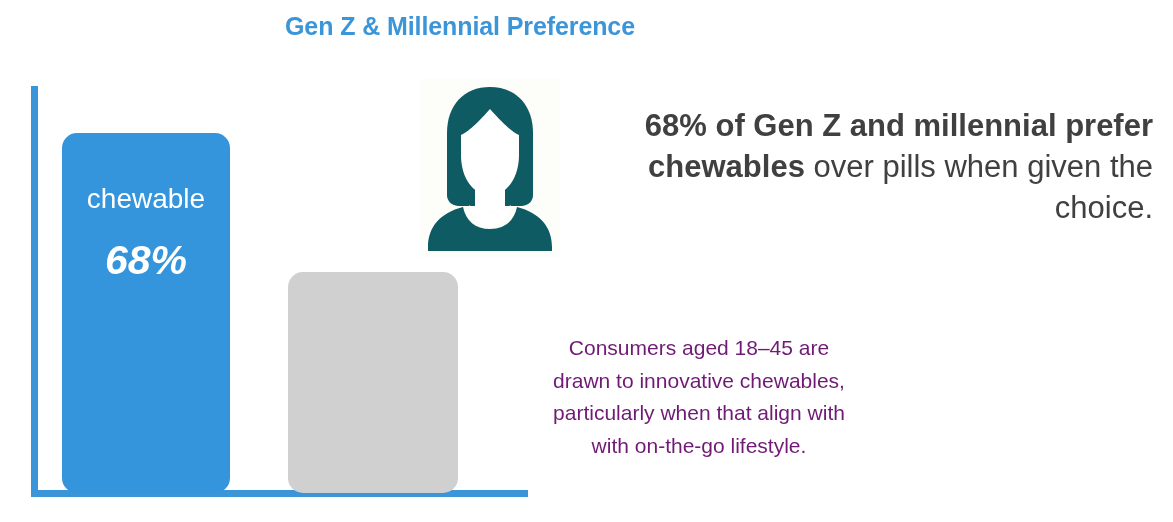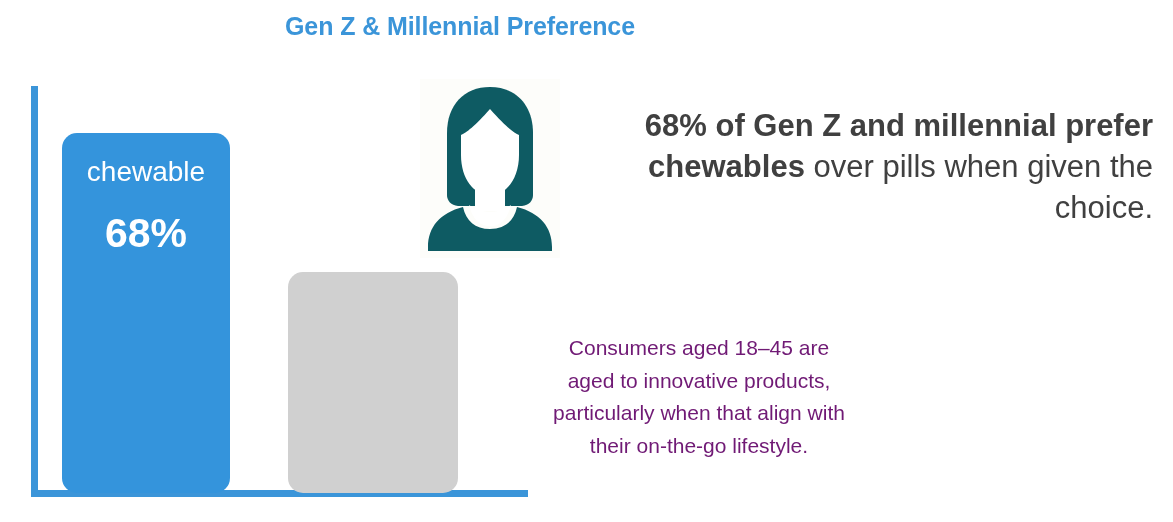--- a/index.html
+++ b/index.html
@@ -74,27 +74,29 @@
     top: 272px;
     width: 170px;
     height: 221px;
     background: #d0d0d0;
   }
   .bar-label {
     font-size: 28px;
     font-weight: normal;
     color: #ffffff;
     line-height: 1.1;
+    margin-top: 27px;
   }
   .bar-value {
     margin-top: 24px;
     font-size: 41px;
     font-weight: bold;
     color: #ffffff;
     line-height: 1.05;
+    font-style: italic;
   }
 
   
   .avatar-box {
     position: absolute;
     left: 420px;
     top: 79px;
     width: 140px;
     height: 179px;
     background: #fdfdfa;
@@ -194,18 +196,18 @@
                C 63 133, 56 131, 49 126 Z" fill="#ffffff"></path>
     </svg>
   </div>
 
   <div class="headline">
     <span class="strong">68% of Gen Z and millennial prefer chewables</span><span class="light"> over pills when given the choice.</span>
   </div>
 
   <div class="body-copy">
     <span class="line">Consumers aged 18–45 are</span>
-    <span class="line">aged to innovative products,</span>
+    <span class="line">drawn to innovative chewables,</span>
     <span class="line">particularly when that align with</span>
-    <span class="line">their on-the-go lifestyle.</span>
+    <span class="line">with on-the-go lifestyle.</span>
   </div>
 
 </div>
 
 </body></html>

